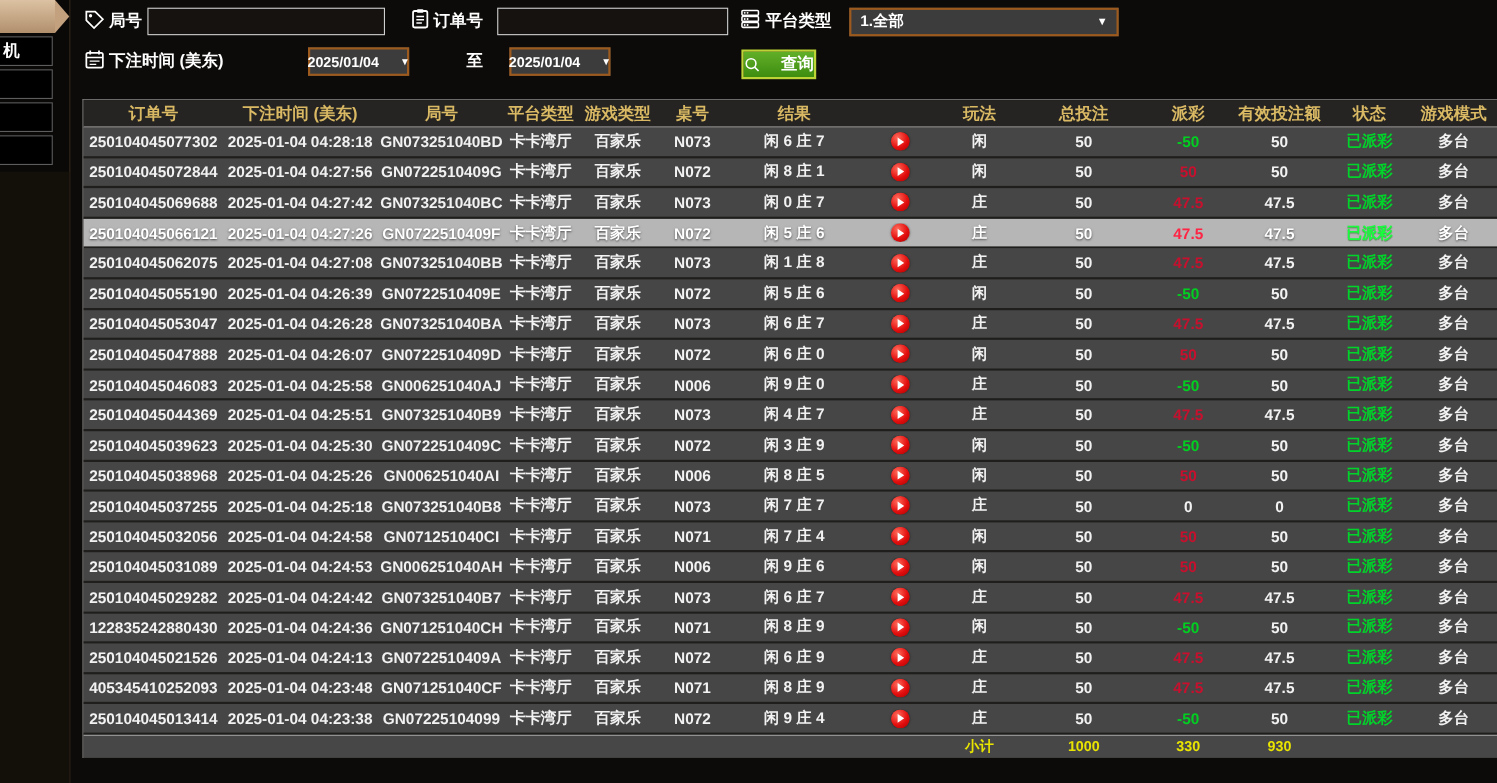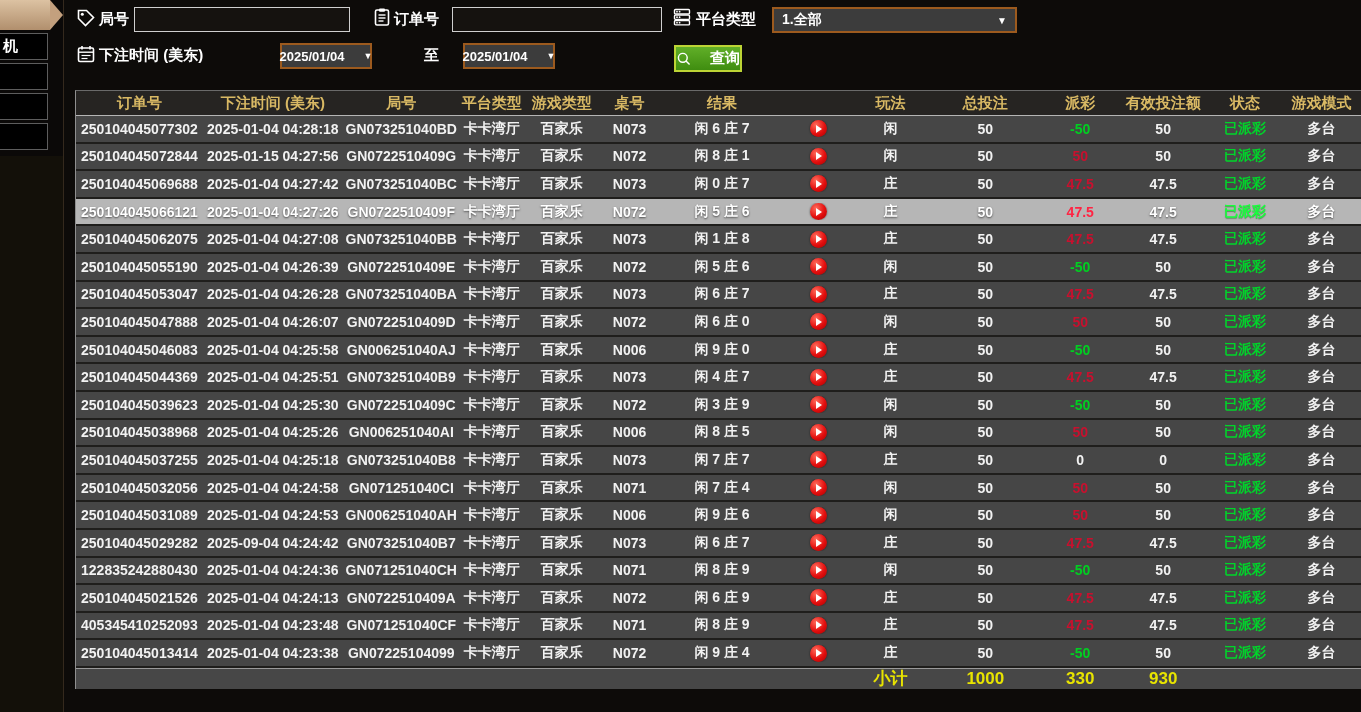--- a/index.html
+++ b/index.html
@@ -64,21 +64,21 @@
   .status { color:var(--status-green) !important; }
   .row.selected .payout-positive { color:#ff2443 !important; text-shadow:none; }
   .row.selected .status { color:#17ff3c !important; text-shadow:0 1px 1px rgba(0,90,0,.5); }
   .play-btn { width:17px; height:17px; border-radius:50%;
             background:radial-gradient(circle at 35% 30%, #ff6a5a 0%, #e30e0e 55%, #a50000 100%);
             display:flex; align-items:center; justify-content:center; cursor:pointer;
             box-shadow:0 0 2px rgba(0,0,0,.6); }
   .play-tri { width:0; height:0; border-top:4px solid transparent;
             border-bottom:4px solid transparent; border-left:6px solid #fff; margin-left:2px; }
   .trow { display:flex; background:#474747; border-top:1px solid #9a9a9a; align-items:center; }
-  .trow .cell { color:var(--totals-yellow); font-size:17px; font-weight:bold; }
+  .trow .cell { color:var(--totals-yellow); font-size:13px; font-weight:bold; }
   .trow.sub { height:21px; }
   .trow.tot { height:22px; }
 </style>
 </head>
 <body>
 
 <div class="sidebar">
   <div class="ribbon"></div>
   <div class="ribbon-arrow"></div>
   <div class="side-item" style="top:33px">机</div>
@@ -181,21 +181,21 @@
         </div>
         <div class="cell c8">闲</div>
         <div class="cell c9">50</div>
         <div class="cell c10 payout-negative">-50</div>
         <div class="cell c11">50</div>
         <div class="cell c12 status">已派彩</div>
         <div class="cell c13">多台</div>
       </div>
       <div class="row">
         <div class="cell c0">250104045072844</div>
-        <div class="cell c1">2025-01-15 04:27:56</div>
+        <div class="cell c1">2025-01-04 04:27:56</div>
         <div class="cell c2">GN0722510409G</div>
         <div class="cell c3">卡卡湾厅</div>
         <div class="cell c4">百家乐</div>
         <div class="cell c5">N072</div>
         <div class="cell c6">闲 8 庄 1</div>
         <div class="cell c7">
           <span class="play-btn">
             <span class="play-tri"></span>
           </span>
         </div>
@@ -461,21 +461,21 @@
         </div>
         <div class="cell c8">闲</div>
         <div class="cell c9">50</div>
         <div class="cell c10 payout-positive">50</div>
         <div class="cell c11">50</div>
         <div class="cell c12 status">已派彩</div>
         <div class="cell c13">多台</div>
       </div>
       <div class="row">
         <div class="cell c0">250104045029282</div>
-        <div class="cell c1">2025-09-04 04:24:42</div>
+        <div class="cell c1">2025-01-04 04:24:42</div>
         <div class="cell c2">GN073251040B7</div>
         <div class="cell c3">卡卡湾厅</div>
         <div class="cell c4">百家乐</div>
         <div class="cell c5">N073</div>
         <div class="cell c6">闲 6 庄 7</div>
         <div class="cell c7">
           <span class="play-btn">
             <span class="play-tri"></span>
           </span>
         </div>

